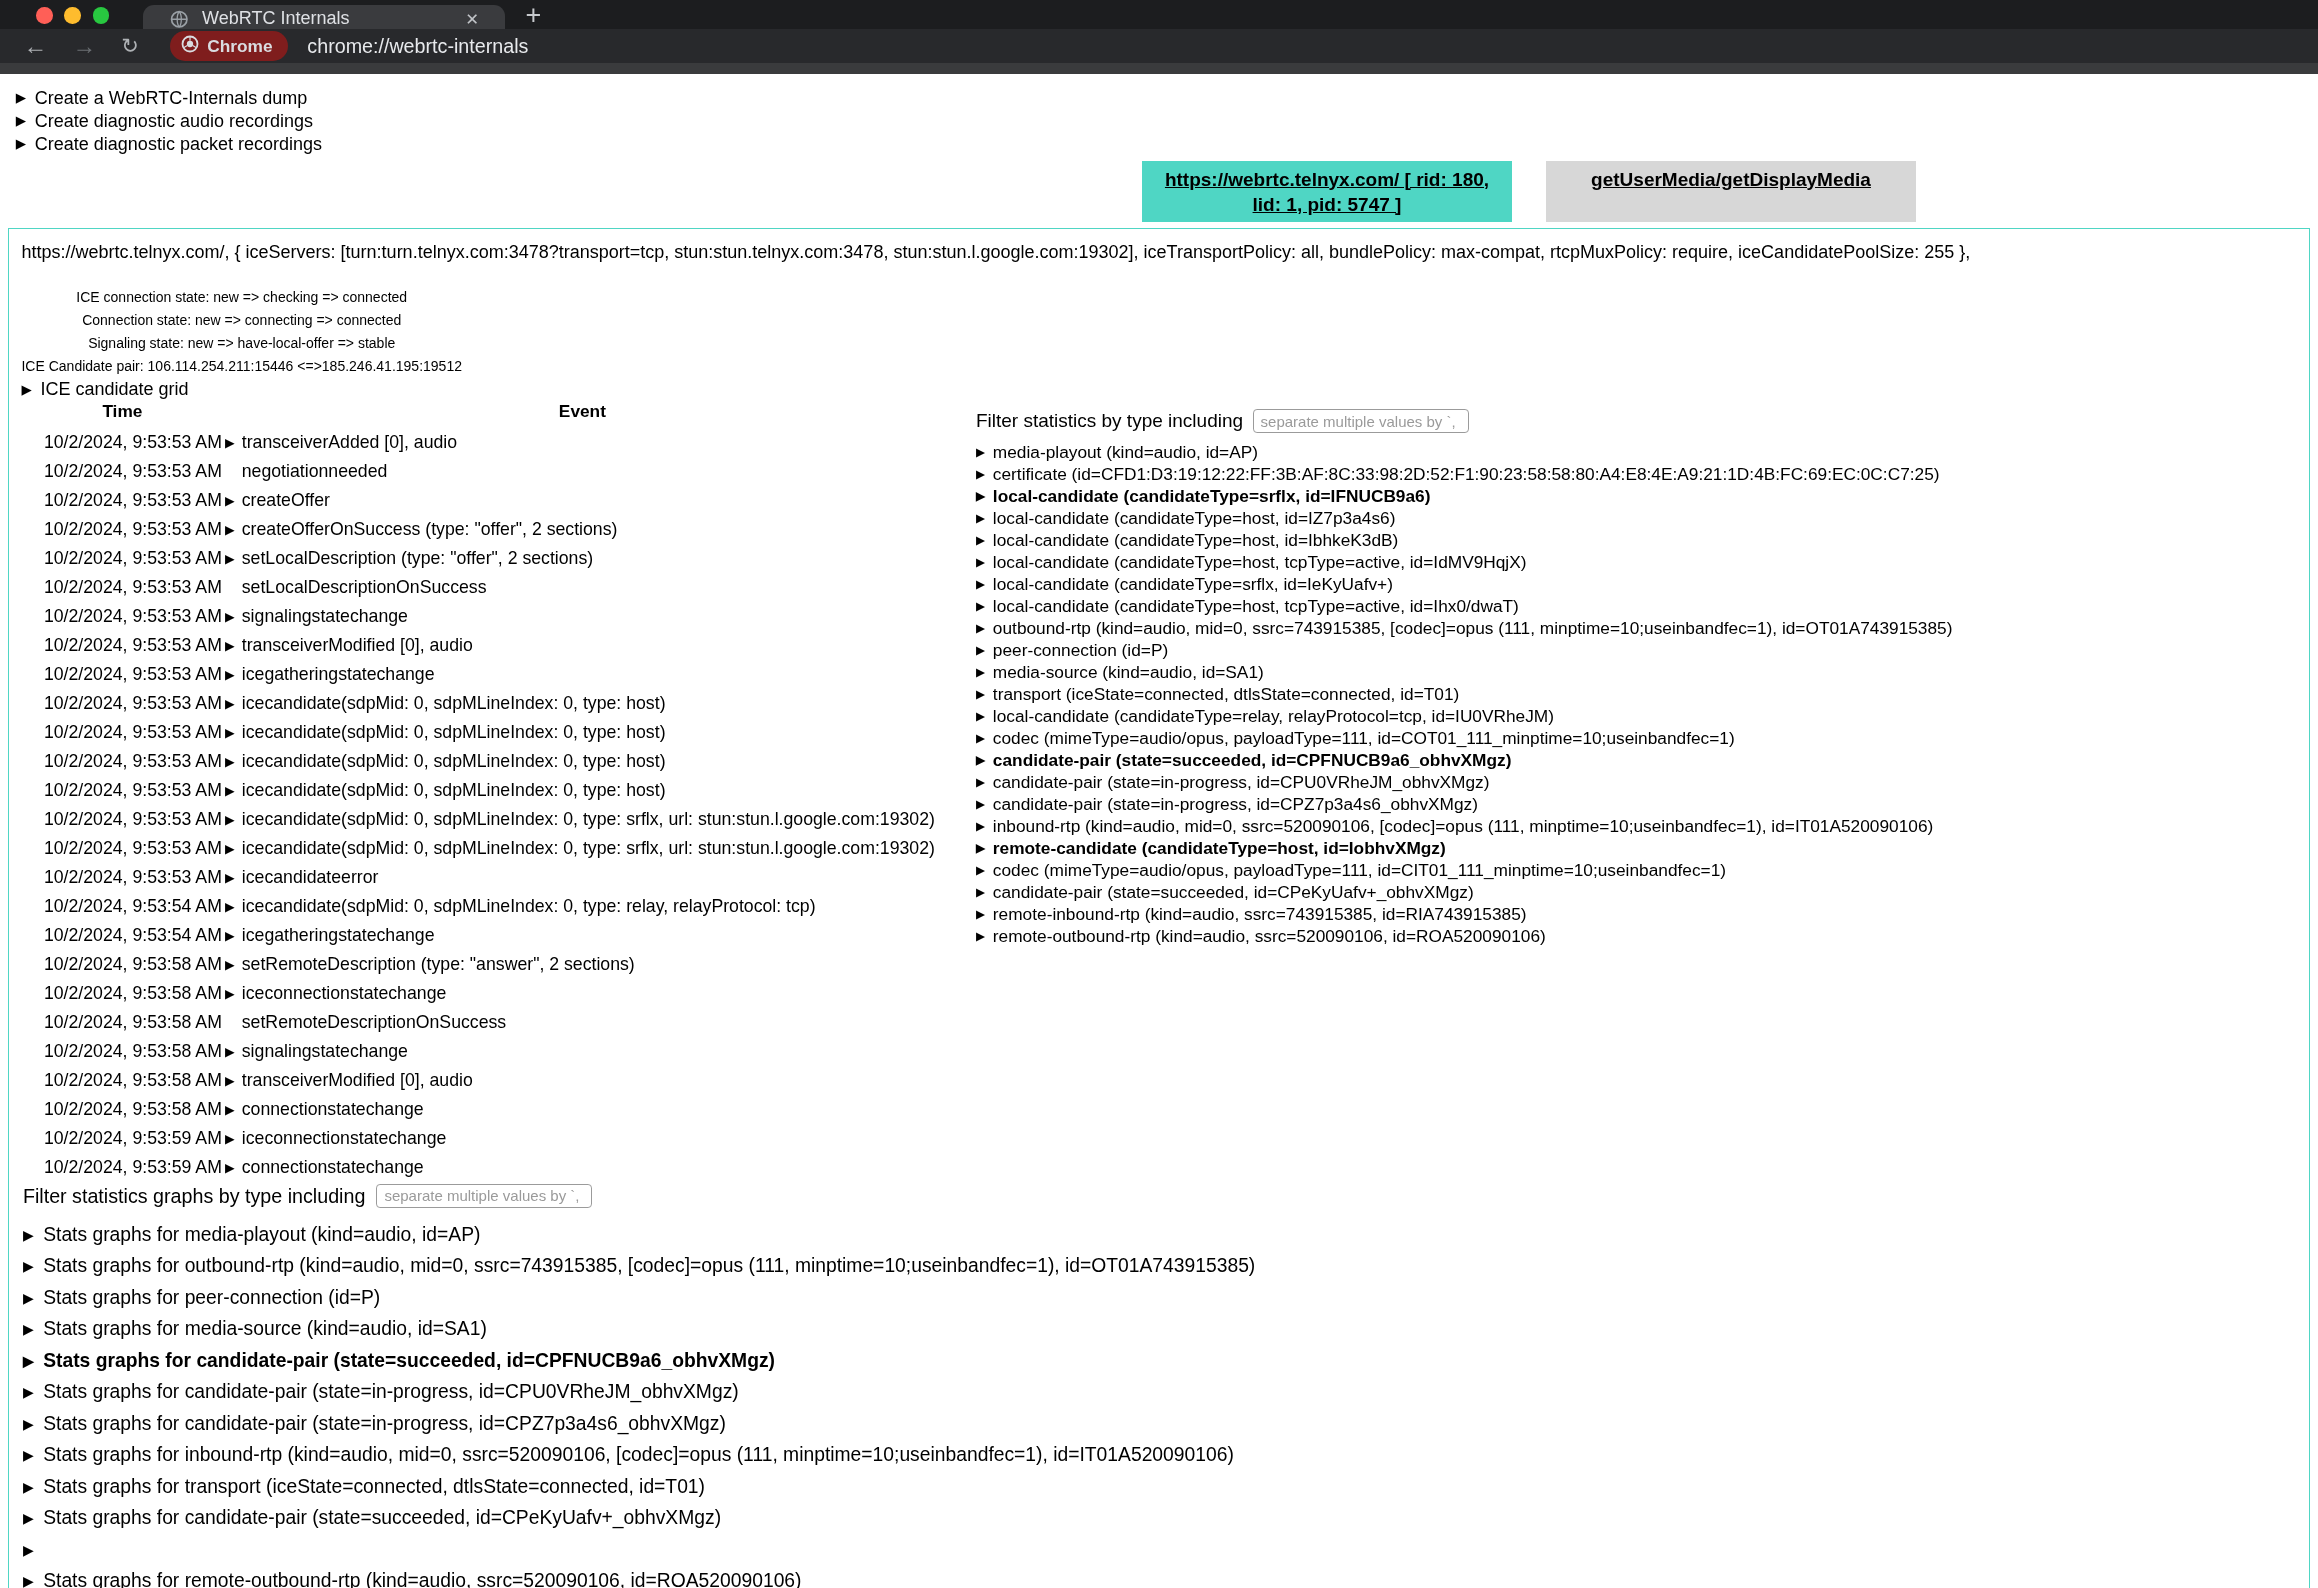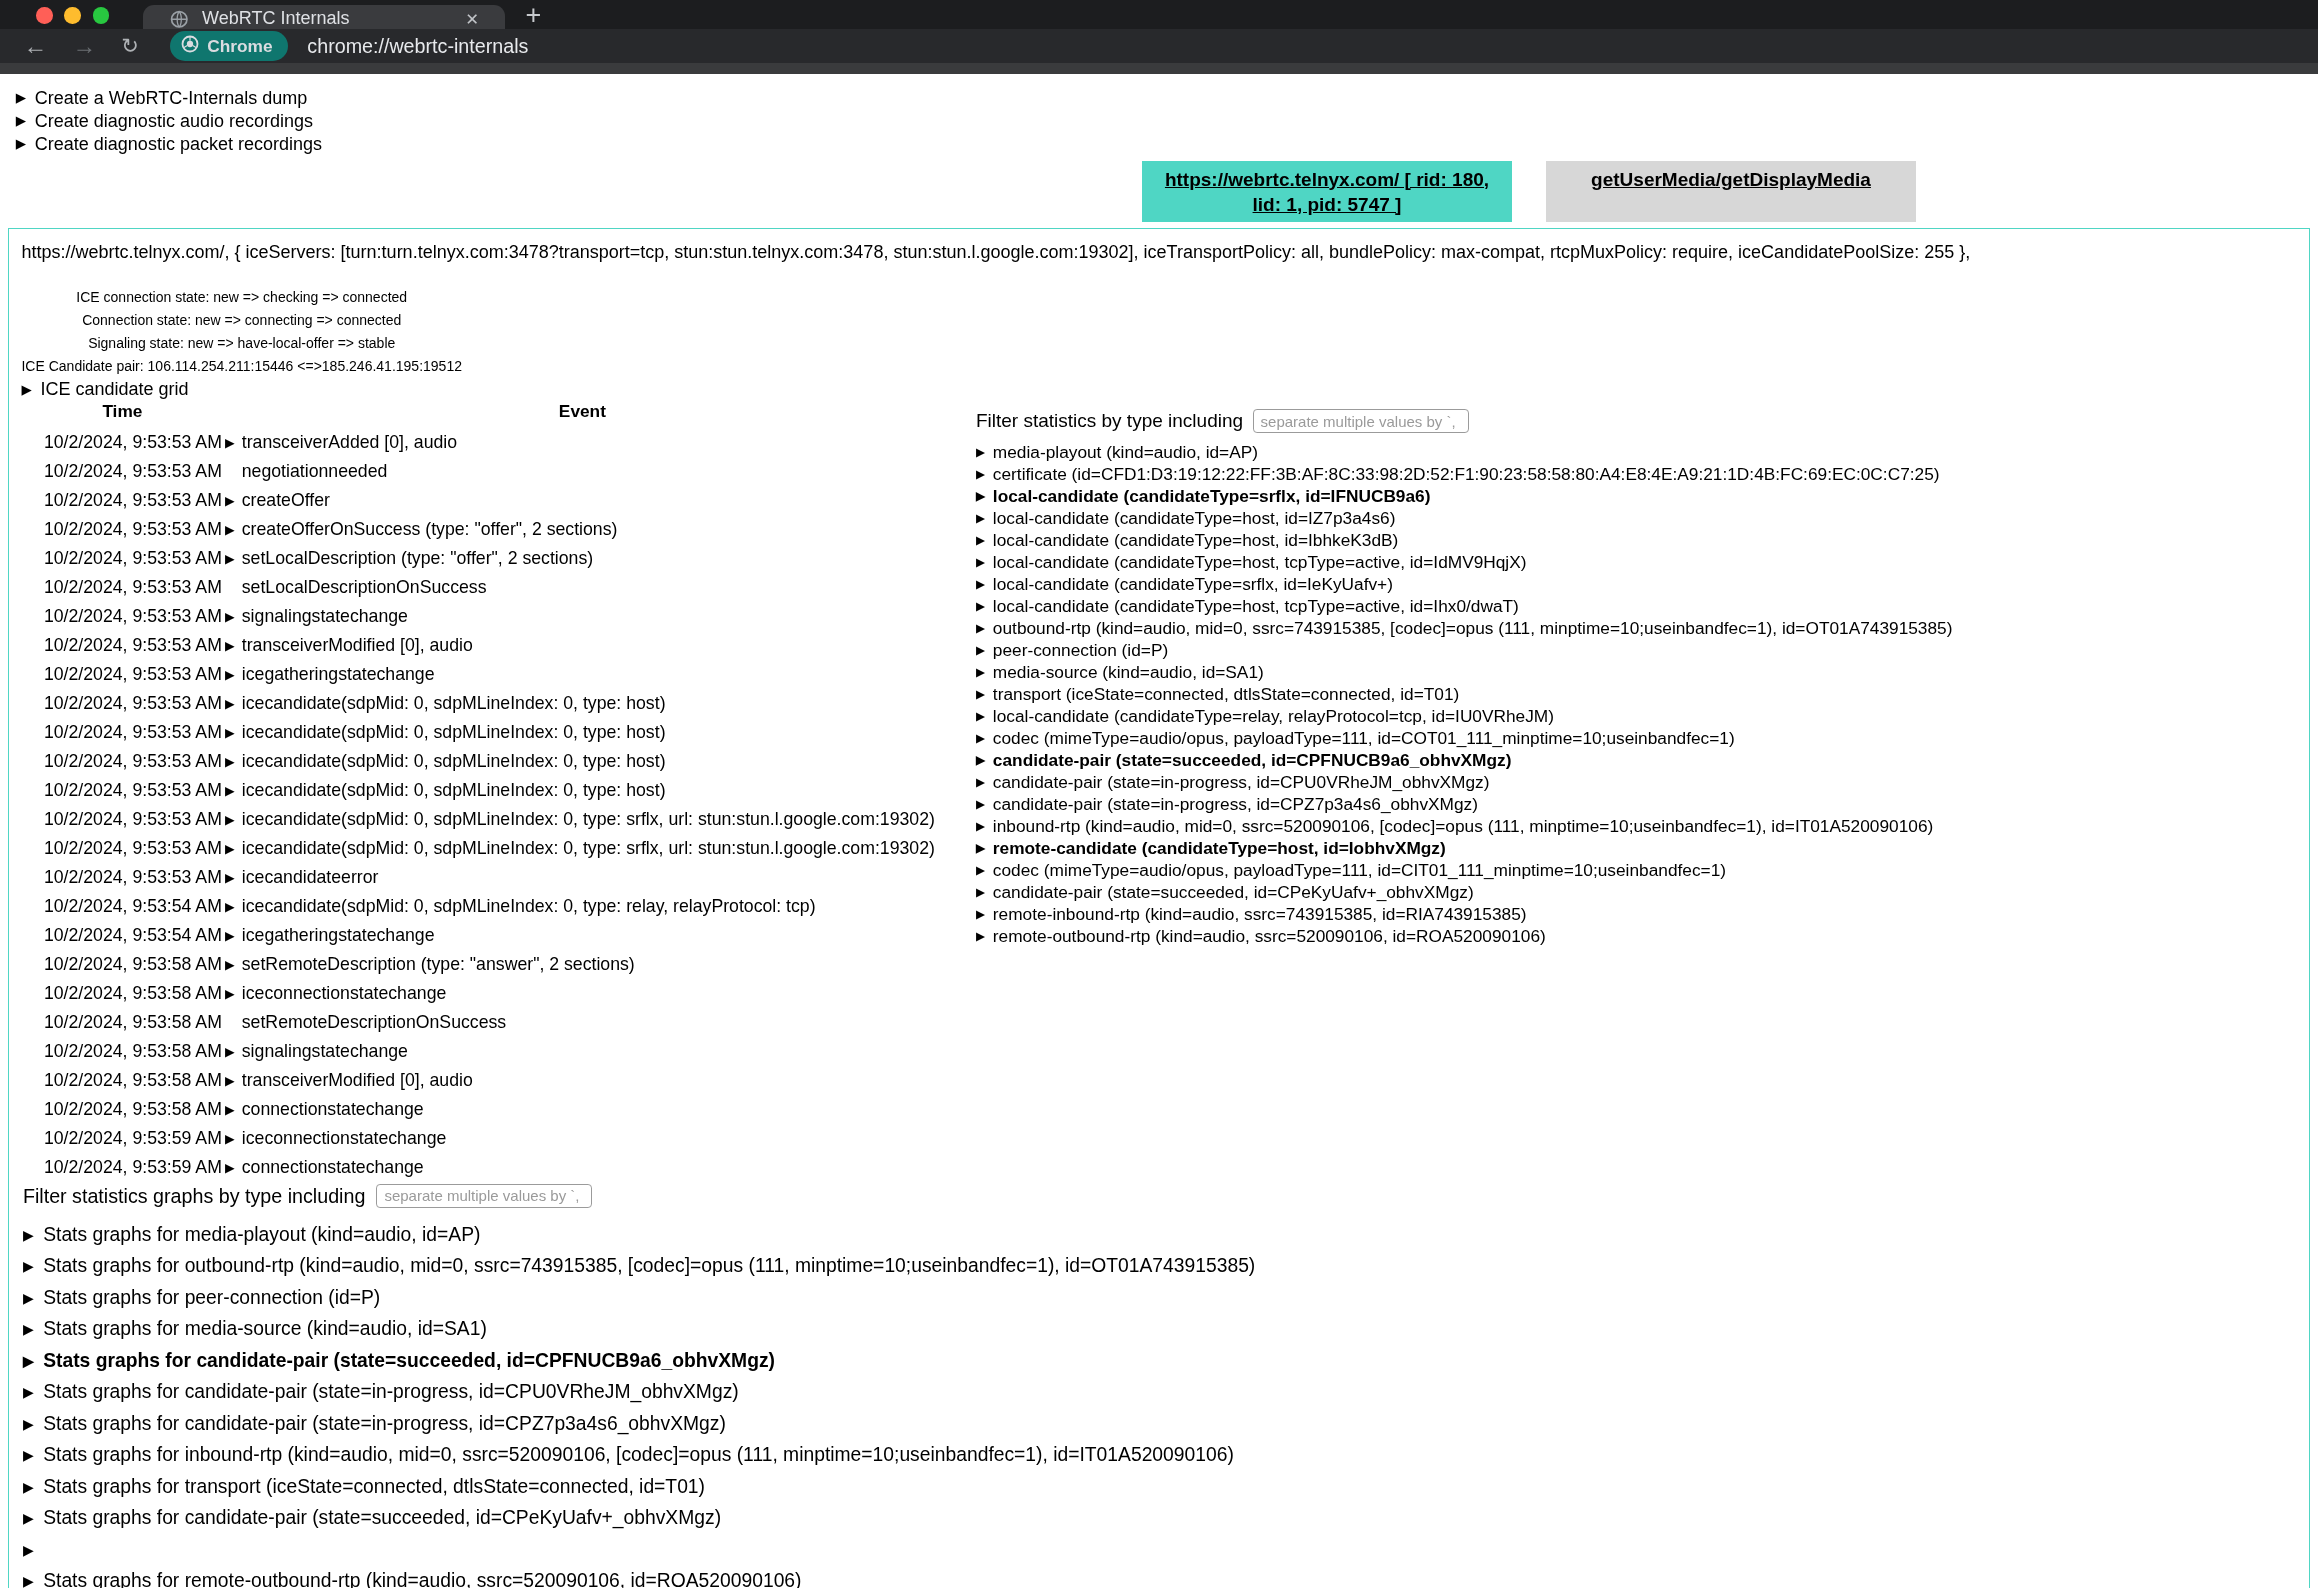--- a/index.html
+++ b/index.html
@@ -13,21 +13,21 @@
   .light-red{ background:#ff5f57; } .light-yellow{ background:#febc2e; } .light-green{ background:#28c840; }
   .tab { margin-left:143px; width:362px; height:24.4px; background:#3a3b3e; border-radius:11px 11px 0 0;
          display:flex; align-items:flex-end; padding:0 26px; color:#dfe1e5; font-size:18px; }
   .tab .favicon { margin-right:12.6px; display:flex; }
   .tab .close { margin-left:auto; color:#c0c3c7; font-size:16.5px; }
   .newtab { color:#c7cacd; font-size:27px; margin:0 0 1.6px 20.5px; line-height:24.4px; }
 
   .toolbar { height:34px; background:#28292c; display:flex; align-items:center; color:#9aa0a6; }
   .navbtn { font-size:23.6px; line-height:34px; padding:0 12.6px; }
   .navbtn.back{ margin-left:11px; color:#aeb1b5; } .navbtn.fwd{ color:#6b6f73; } .navbtn.reload{ color:#aeb1b5; font-size:21px; }
-  .chip { background:#0f766e; border-radius:787px; padding:3.9px 15.8px 3.9px 11px; display:flex; gap:7.9px;
+  .chip { background:#7f1d1d; border-radius:787px; padding:3.9px 15.8px 3.9px 11px; display:flex; gap:7.9px;
           align-items:center; color:#dadce0; font-size:17.3px; font-weight:bold; margin-left:19px; }
   .urltext { color:#e8eaed; font-size:19.7px; margin-left:19px; }
   .chromestrip { height:11px; background:#3a3b3d; }
 
   
   .page { position:relative; background:#fff; height:1514px; }
 
   .dump-links { position:absolute; top:12.6px; left:15.8px; }
   .dump-row { display:flex; align-items:center; gap:8.7px; height:23px; font-size:18px; cursor:pointer; }
   .arrow { font-size:13.4px; line-height:1; flex:0 0 auto; }

